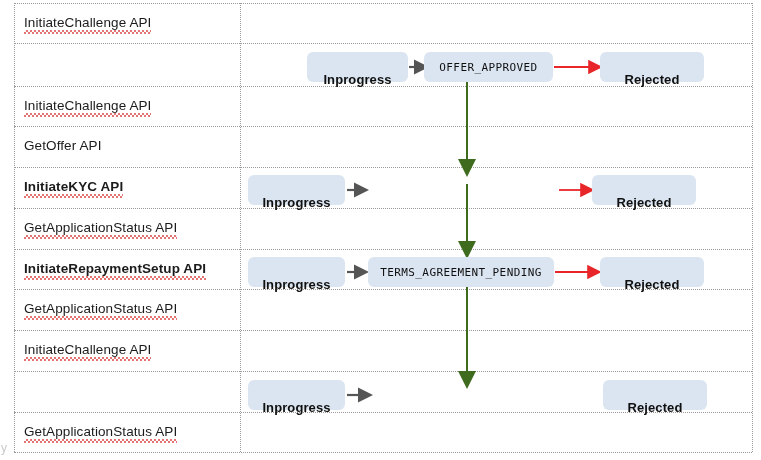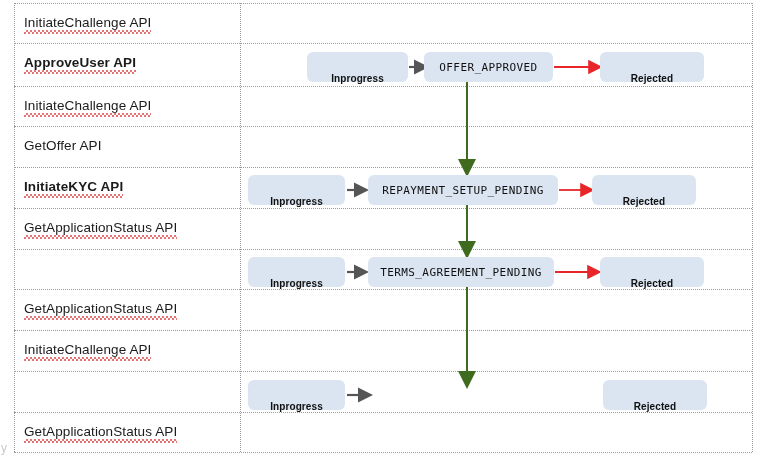--- a/index.html
+++ b/index.html
@@ -85,21 +85,21 @@
     border-radius: 6px;
     display: flex;
     align-items: center;
     justify-content: center;
     box-sizing: border-box;
     color: #101010;
   }
   .node .node-text { line-height: 1; }
   .node.pill .node-text {
     font-family: "Liberation Sans", sans-serif;
-    font-size: 10px;
+    font-size: 13px;
     font-weight: bold;
     letter-spacing: .1px;
     margin-top: 24px;
   }
   .node.state .node-text {
     font-family: "DejaVu Sans Mono", "Liberation Mono", monospace;
     font-size: 11px;
     font-weight: normal;
     letter-spacing: .4px;
   }
@@ -137,35 +137,35 @@
     <div class="grid-h" style="top:412px"></div>
     <div class="grid-h" style="top:452px"></div>
     <div class="grid-v left"></div>
     <div class="grid-v mid"></div>
     <div class="grid-v right"></div>
   </div>
 
   <div class="api-row" style="top:3px">
     <span class="api-label spell">InitiateChallenge API</span>
   </div>
-  <div class="api-row" style="top:43px">
-    <span class="api-label bold spell">ApproveUser API</span>
-  </div>
   <div class="api-row" style="top:86px">
     <span class="api-label spell">InitiateChallenge API</span>
   </div>
   <div class="api-row" style="top:126px">
     <span class="api-label">GetOffer API</span>
   </div>
   <div class="api-row" style="top:167px">
     <span class="api-label bold spell">InitiateKYC API</span>
   </div>
   <div class="api-row" style="top:208px">
     <span class="api-label spell">GetApplicationStatus API</span>
   </div>
+  <div class="api-row" style="top:249px">
+    <span class="api-label bold spell">InitiateRepaymentSetup API</span>
+  </div>
   <div class="api-row" style="top:289px">
     <span class="api-label spell">GetApplicationStatus API</span>
   </div>
   <div class="api-row" style="top:330px">
     <span class="api-label spell">InitiateChallenge API</span>
   </div>
   <div class="api-row" style="top:412px">
     <span class="api-label spell">GetApplicationStatus API</span>
   </div>
 
@@ -221,23 +221,20 @@
   <div class="conn" style="left:347px; top:184px;">
     <svg width="18" height="12" viewBox="0 0 18 12">
       <defs>
         <marker id="greyHead2" markerWidth="7" markerHeight="7" refX="1" refY="3.5" orient="auto" markerUnits="strokeWidth">
           <path d="M0,0 L7,3.5 L0,7 z" fill="#555555"></path>
         </marker>
       </defs>
       <path d="M0,6 L9,6" stroke="#555555" stroke-width="2.2" fill="none" marker-end="url(#greyHead2)"></path>
     </svg>
   </div>
-  <div class="node state" style="left:368px; top:175px; width:190px;">
-    <span class="node-text">REPAYMENT_SETUP_PENDING</span>
-  </div>
   <div class="conn" style="left:559px; top:184px;">
     <svg width="34" height="12" viewBox="0 0 34 12">
       <defs>
         <marker id="redHead2" markerWidth="8" markerHeight="8" refX="1" refY="4" orient="auto" markerUnits="strokeWidth">
           <path d="M0,0 L8,4 L0,8 z" fill="#e8262a"></path>
         </marker>
       </defs>
       <path d="M0,6 L23,6" stroke="#e8262a" stroke-width="1.8" fill="none" marker-end="url(#redHead2)"></path>
     </svg>
   </div>

